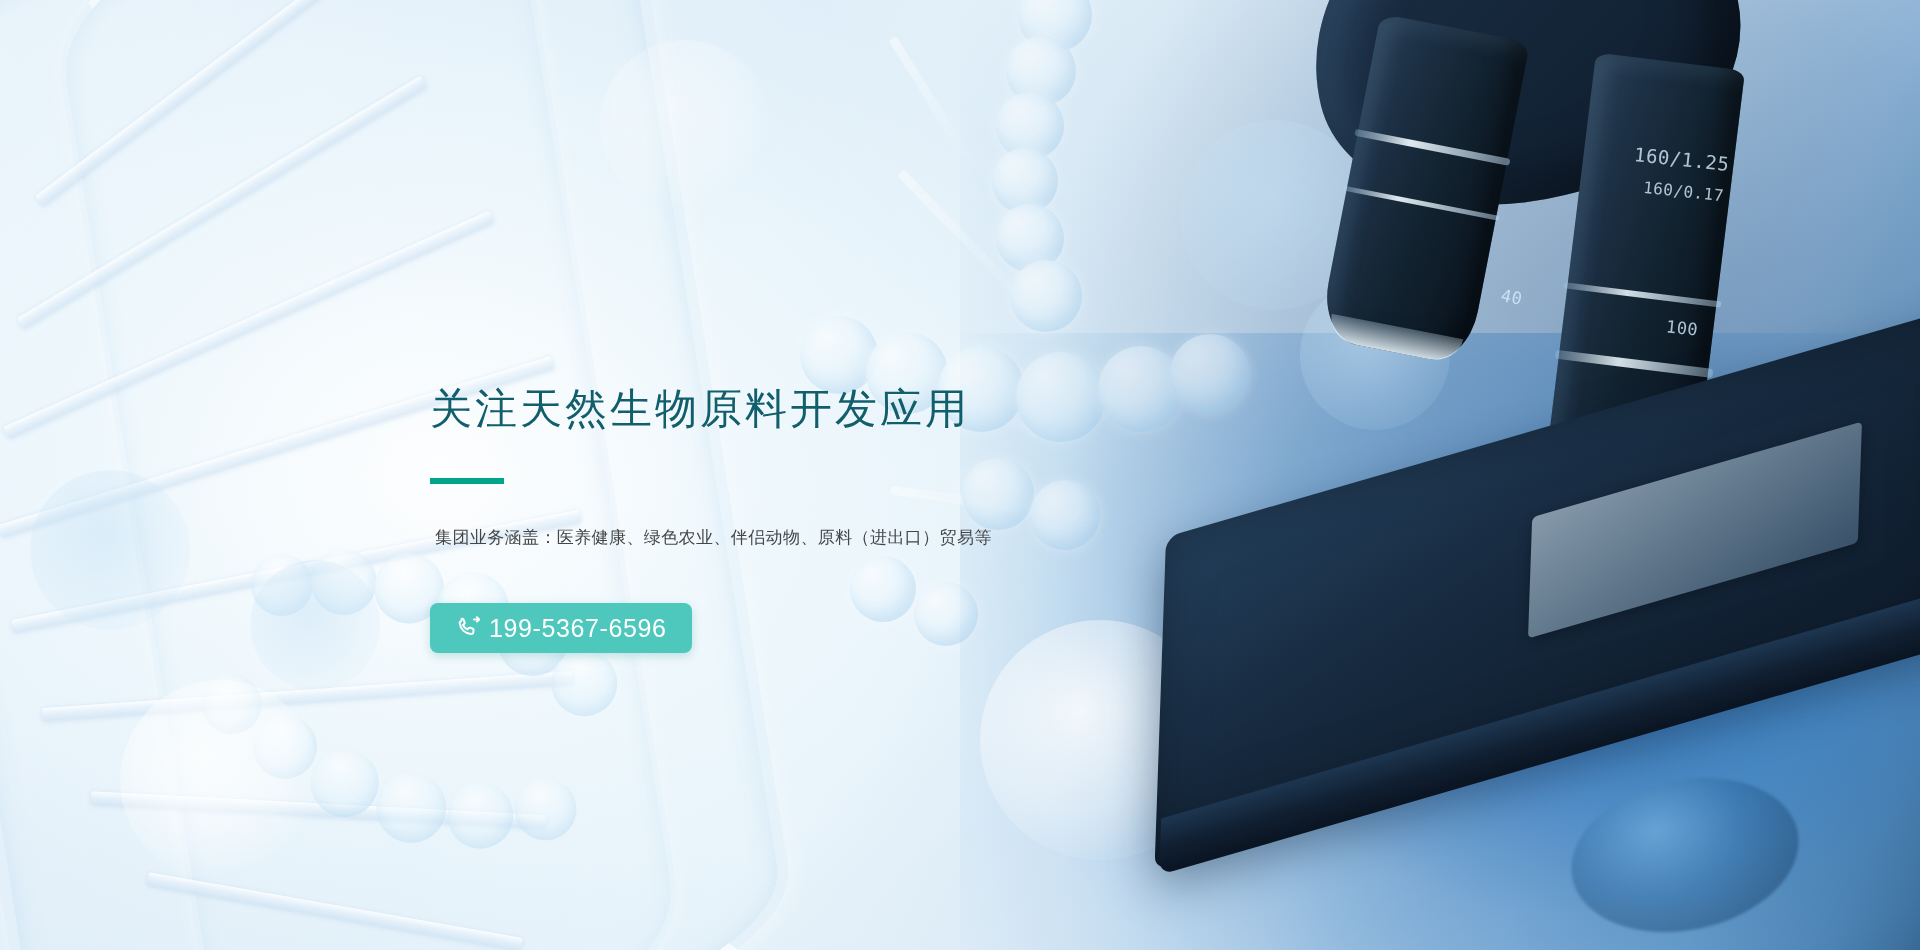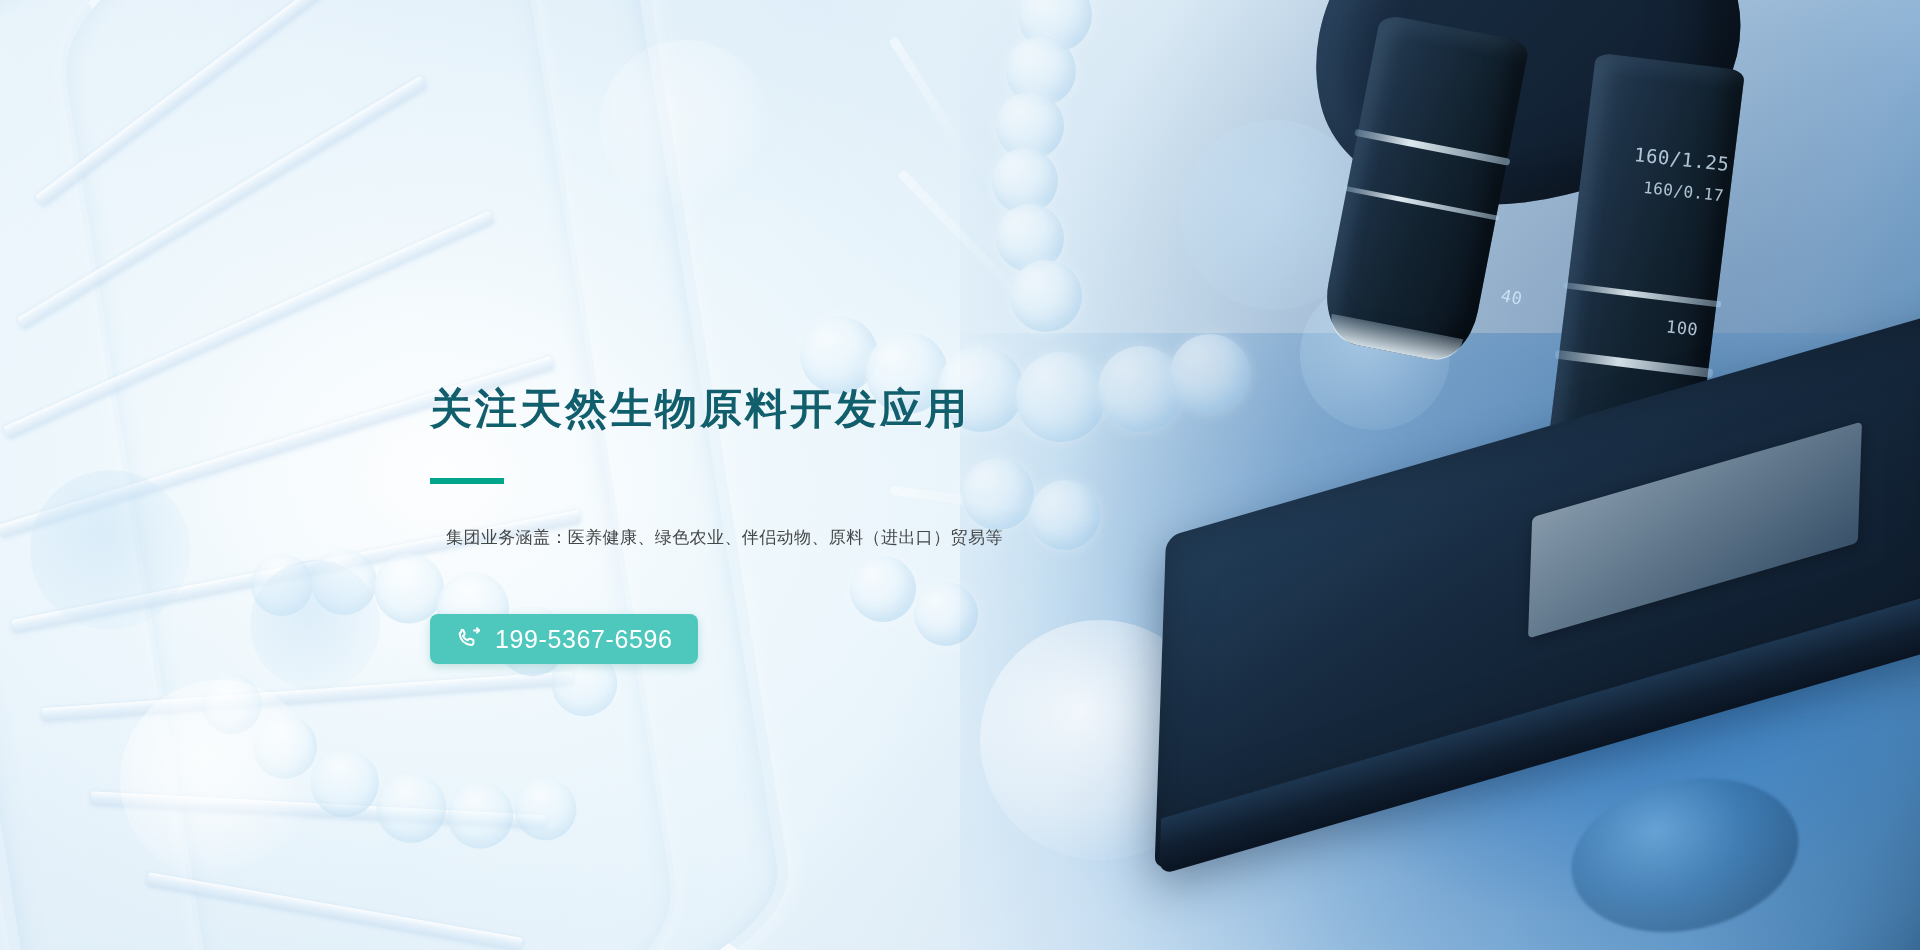--- a/index.html
+++ b/index.html
@@ -241,47 +241,47 @@
     position: absolute;
     left: 430px;
     top: 384px;
     width: 820px;
     z-index: 30;
   }
 
   .hero-title {
     margin: 0;
     font-size: 42px;
-    font-weight: bold;
+    font-weight: normal;
     letter-spacing: 3px;
     color: #115f6d;
     line-height: 1.2;
     text-shadow: 0 1px 2px rgba(255,255,255,0.55);
   }
 
   .title-rule {
     margin-top: 44px;
     width: 74px;
     height: 6px;
     background: #00a58c;
   }
 
   .hero-desc {
     margin-top: 36px;
     font-size: 17px;
     line-height: 36px;
     color: #444748;
     letter-spacing: 0.4px;
   }
-  .hero-desc p { margin: 16px; }
+  .hero-desc p { margin: 5px; }
 
   .phone-btn {
     display: inline-flex;
     align-items: center;
-    gap: 13px;
+    gap: 7px;
     margin-top: 42px;
     padding: 0 26px;
     height: 50px;
     background: #4ec7bd;
     border: none;
     border-radius: 8px;
     cursor: pointer;
     box-shadow: 0 3px 10px rgba(60,160,155,0.28);
   }
   .phone-btn .phone-num {

